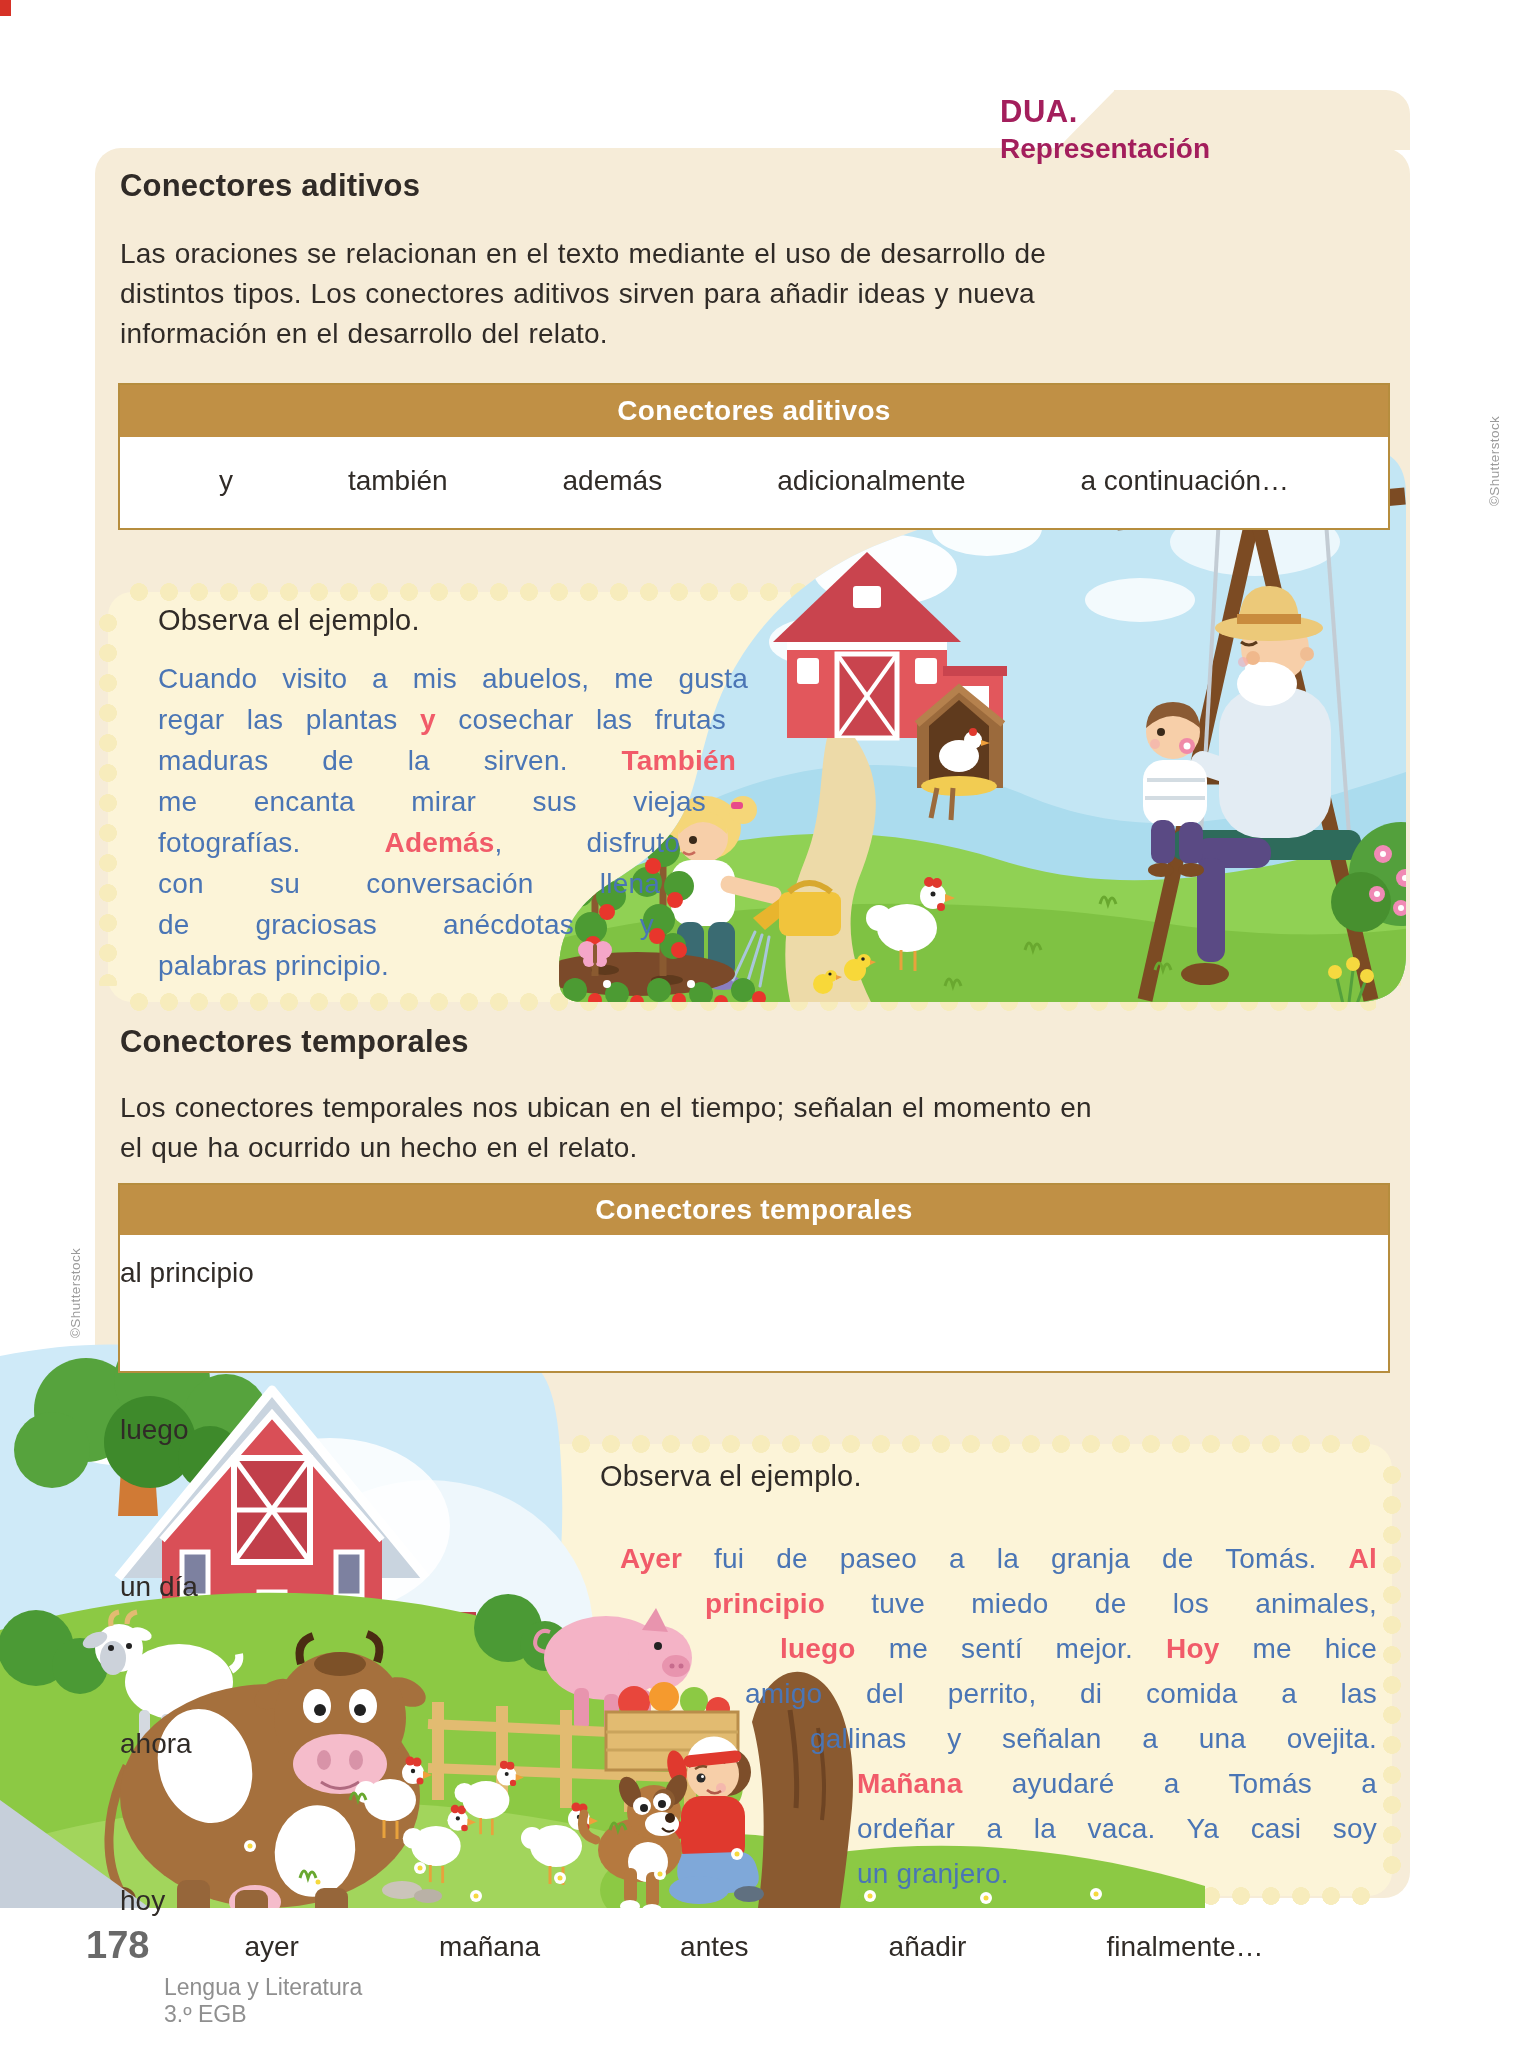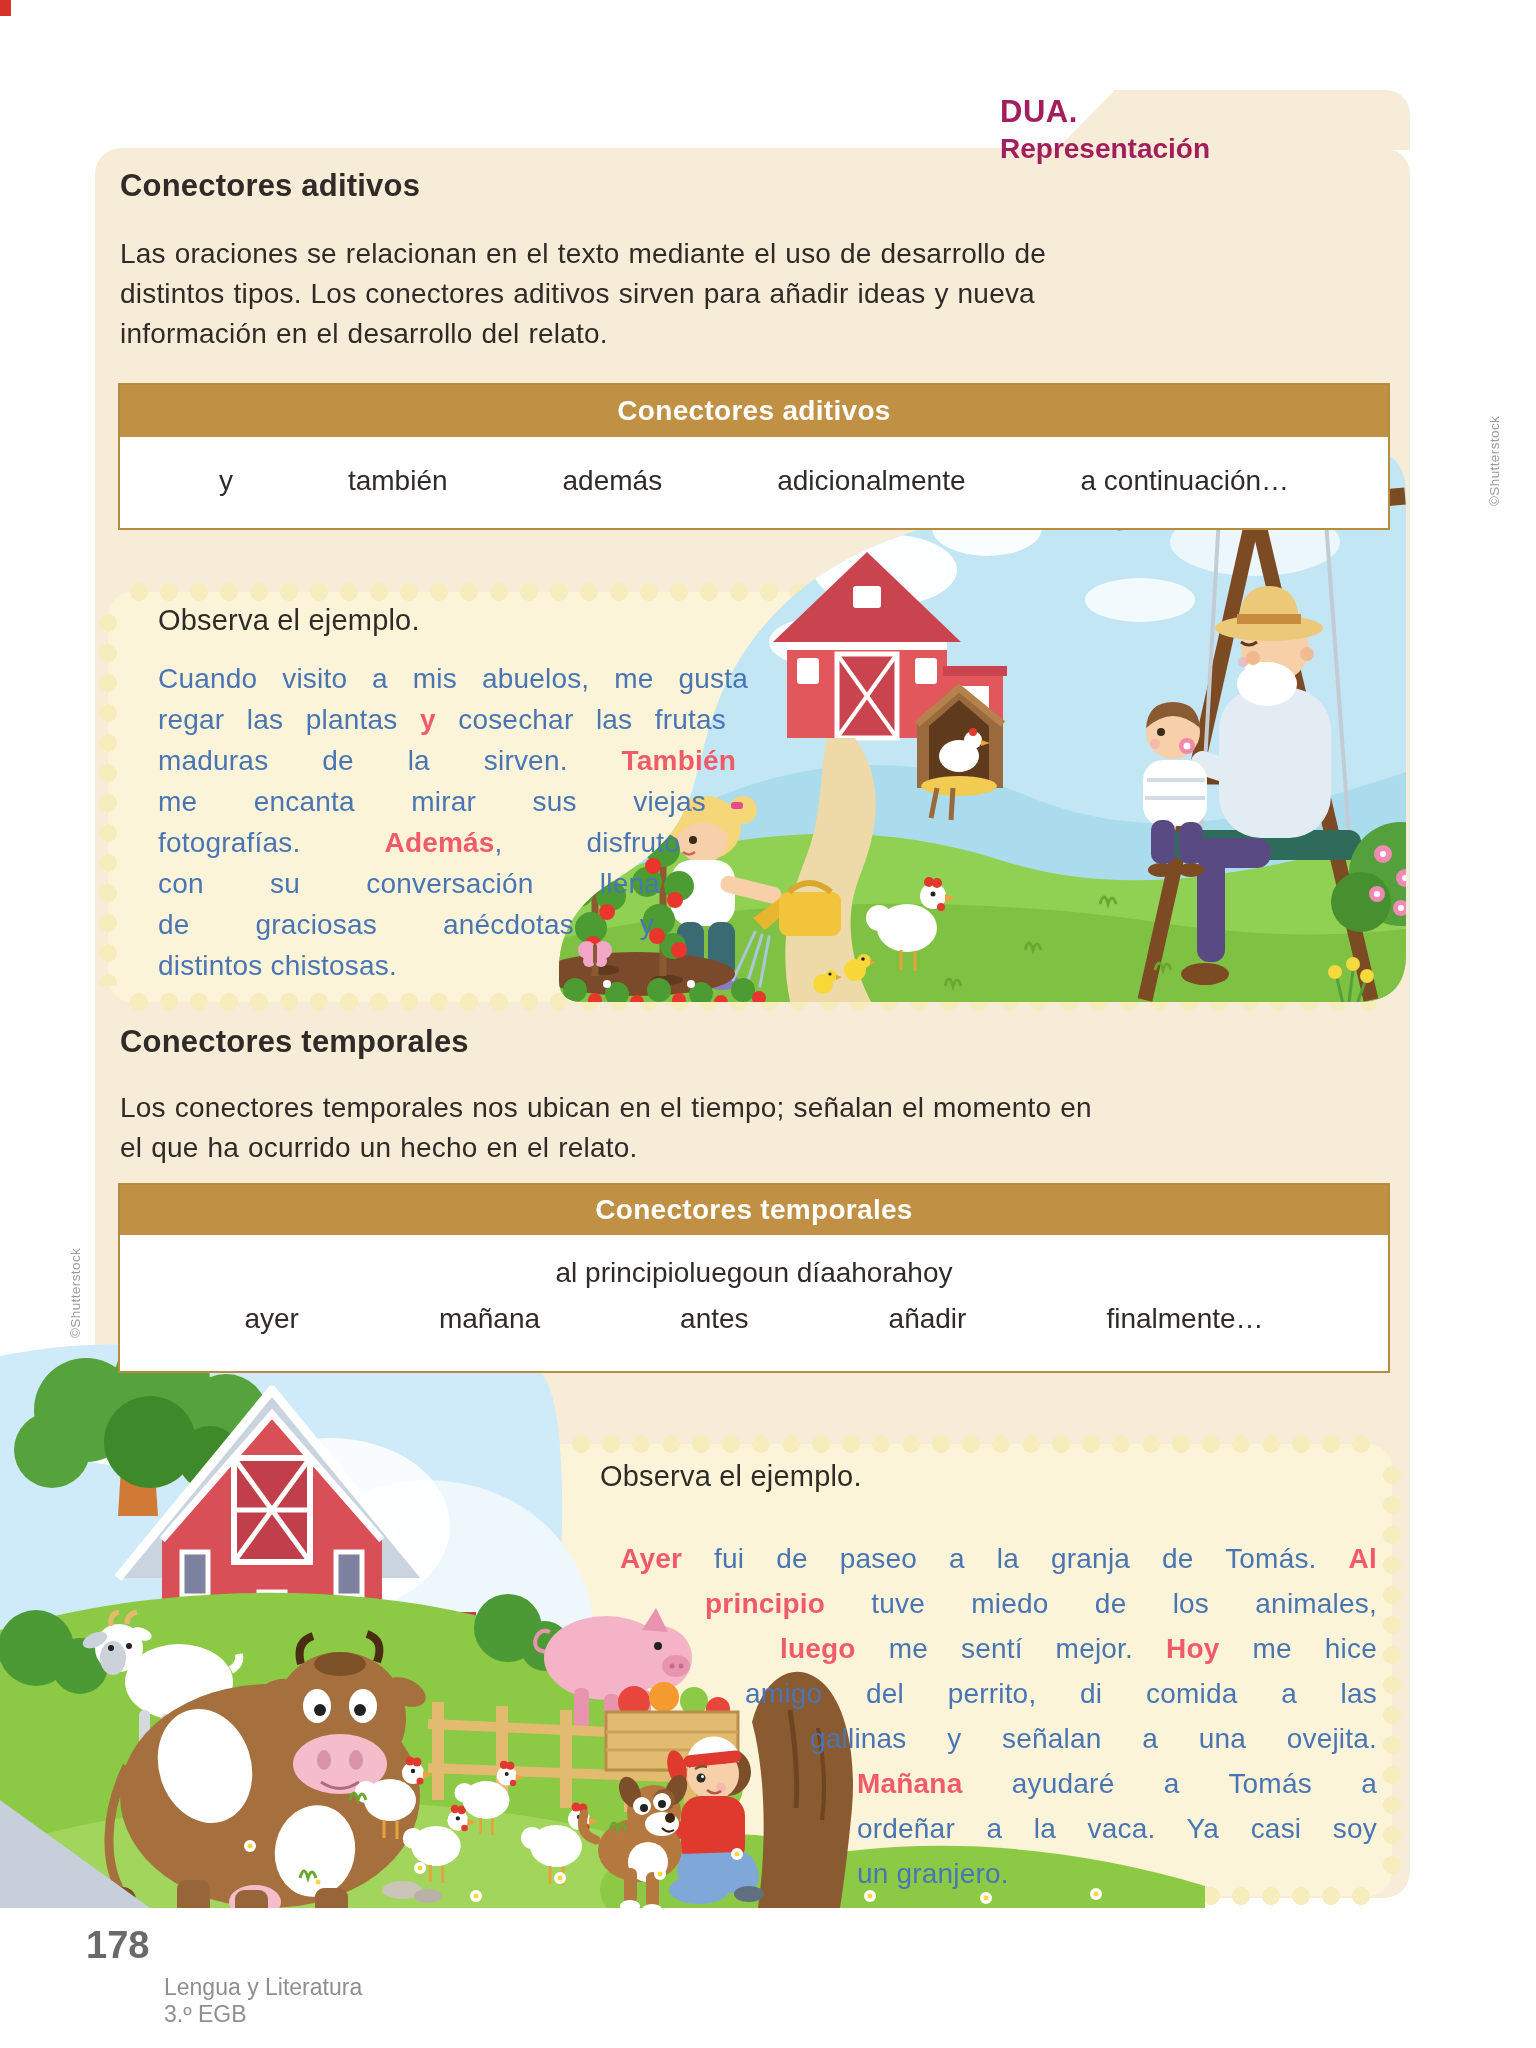--- a/index.html
+++ b/index.html
@@ -34,21 +34,21 @@
 
   .para{left:120px;font-size:28px;line-height:40px;color:var(--ink);z-index:3;letter-spacing:.2px;word-spacing:1px;}
   #para1{top:234px;} #para2{top:1088px;}
 
   .tbl{left:118px;width:1272px;background:#fff;border:2px solid var(--goldBorder);z-index:3;}
   #tbl1{top:383px;height:147px;} #tbl2{top:1183px;height:190px;}
   .tbl-h{background:var(--gold);color:#fff;font-weight:bold;font-size:28px;display:flex;align-items:center;justify-content:center;letter-spacing:.3px;}
   #tbl1 .tbl-h{height:52px;} #tbl2 .tbl-h{height:50px;}
   .tbl-row{display:flex;justify-content:center;font-size:28px;color:var(--ink);}
   #tbl1 .tbl-row{gap:115px;margin-top:28px;}
-  #tbl2 .tbl-row1{margin-top:22px;}
+  #tbl2 .tbl-row1{gap:125px;margin-top:22px;flex-direction:column;}
   #tbl2 .tbl-row2{gap:140px;margin-top:14px;}
 
   .box{background:var(--boxY);border-radius:24px;z-index:1;}
   #box1{left:108px;top:592px;width:1284px;height:410px;}
   #box2{left:460px;top:1444px;width:932px;height:452px;}
   .sc{position:absolute;}
   .sc.t{left:16px;right:16px;top:-9px;height:18px;background:radial-gradient(circle 9px at 15px 9px,var(--scY) 97%,transparent);background-size:30px 18px;background-repeat:repeat-x;}
   .sc.b{left:16px;right:16px;bottom:-9px;height:18px;background:radial-gradient(circle 9px at 15px 9px,var(--scY) 97%,transparent);background-size:30px 18px;background-repeat:repeat-x;}
   .sc.l{top:16px;bottom:16px;left:-9px;width:18px;background:radial-gradient(circle 9px at 9px 15px,var(--scY) 97%,transparent);background-size:18px 30px;background-repeat:repeat-y;}
   .sc.r{top:16px;bottom:16px;right:-9px;width:18px;background:radial-gradient(circle 9px at 9px 15px,var(--scY) 97%,transparent);background-size:18px 30px;background-repeat:repeat-y;}
@@ -117,21 +117,21 @@
   </div>
   <div class="abs observa" id="obs1">Observa el ejemplo.</div>
   <div class="abs ex" id="ex1">
       <div class="line" style="width: 590px;"><span>Cuando visito a mis abuelos, me gusta</span></div>
       <div class="line" style="width: 568px;"><span>regar las plantas </span><span class="hl">y</span><span> cosechar las frutas</span></div>
       <div class="line" style="width: 578px;"><span>maduras de la sirven. </span><span class="hl">También</span></div>
       <div class="line" style="width: 548px;"><span>me encanta mirar sus viejas</span></div>
       <div class="line" style="width: 522px;"><span>fotografías. </span><span class="hl">Además</span><span>, disfruto</span></div>
       <div class="line" style="width: 502px;"><span>con su conversación llena</span></div>
       <div class="line" style="width: 496px;"><span>de graciosas anécdotas y</span></div>
-      <div class="line left"><span>distintos chistosas.</span></div>
+      <div class="line left"><span>palabras principio.</span></div>
     </div>
 
   <svg class="abs illus" id="illus1" viewBox="0 0 857 578">
     <defs>
       <clipPath id="blob1">
         <path d="M640,18 H804 Q851,18 851,64 V524 Q851,572 802,572 H28 Q4,572 4,550 V536 C6,498 24,472 60,450 C96,428 116,408 128,384 C144,352 148,300 172,252 C200,196 250,140 340,108 C430,76 540,34 640,18 Z"></path>
       </clipPath>
     </defs>
     <g clip-path="url(#blob1)">
       <rect width="857" height="578" fill="#c3e6f4"></rect>

